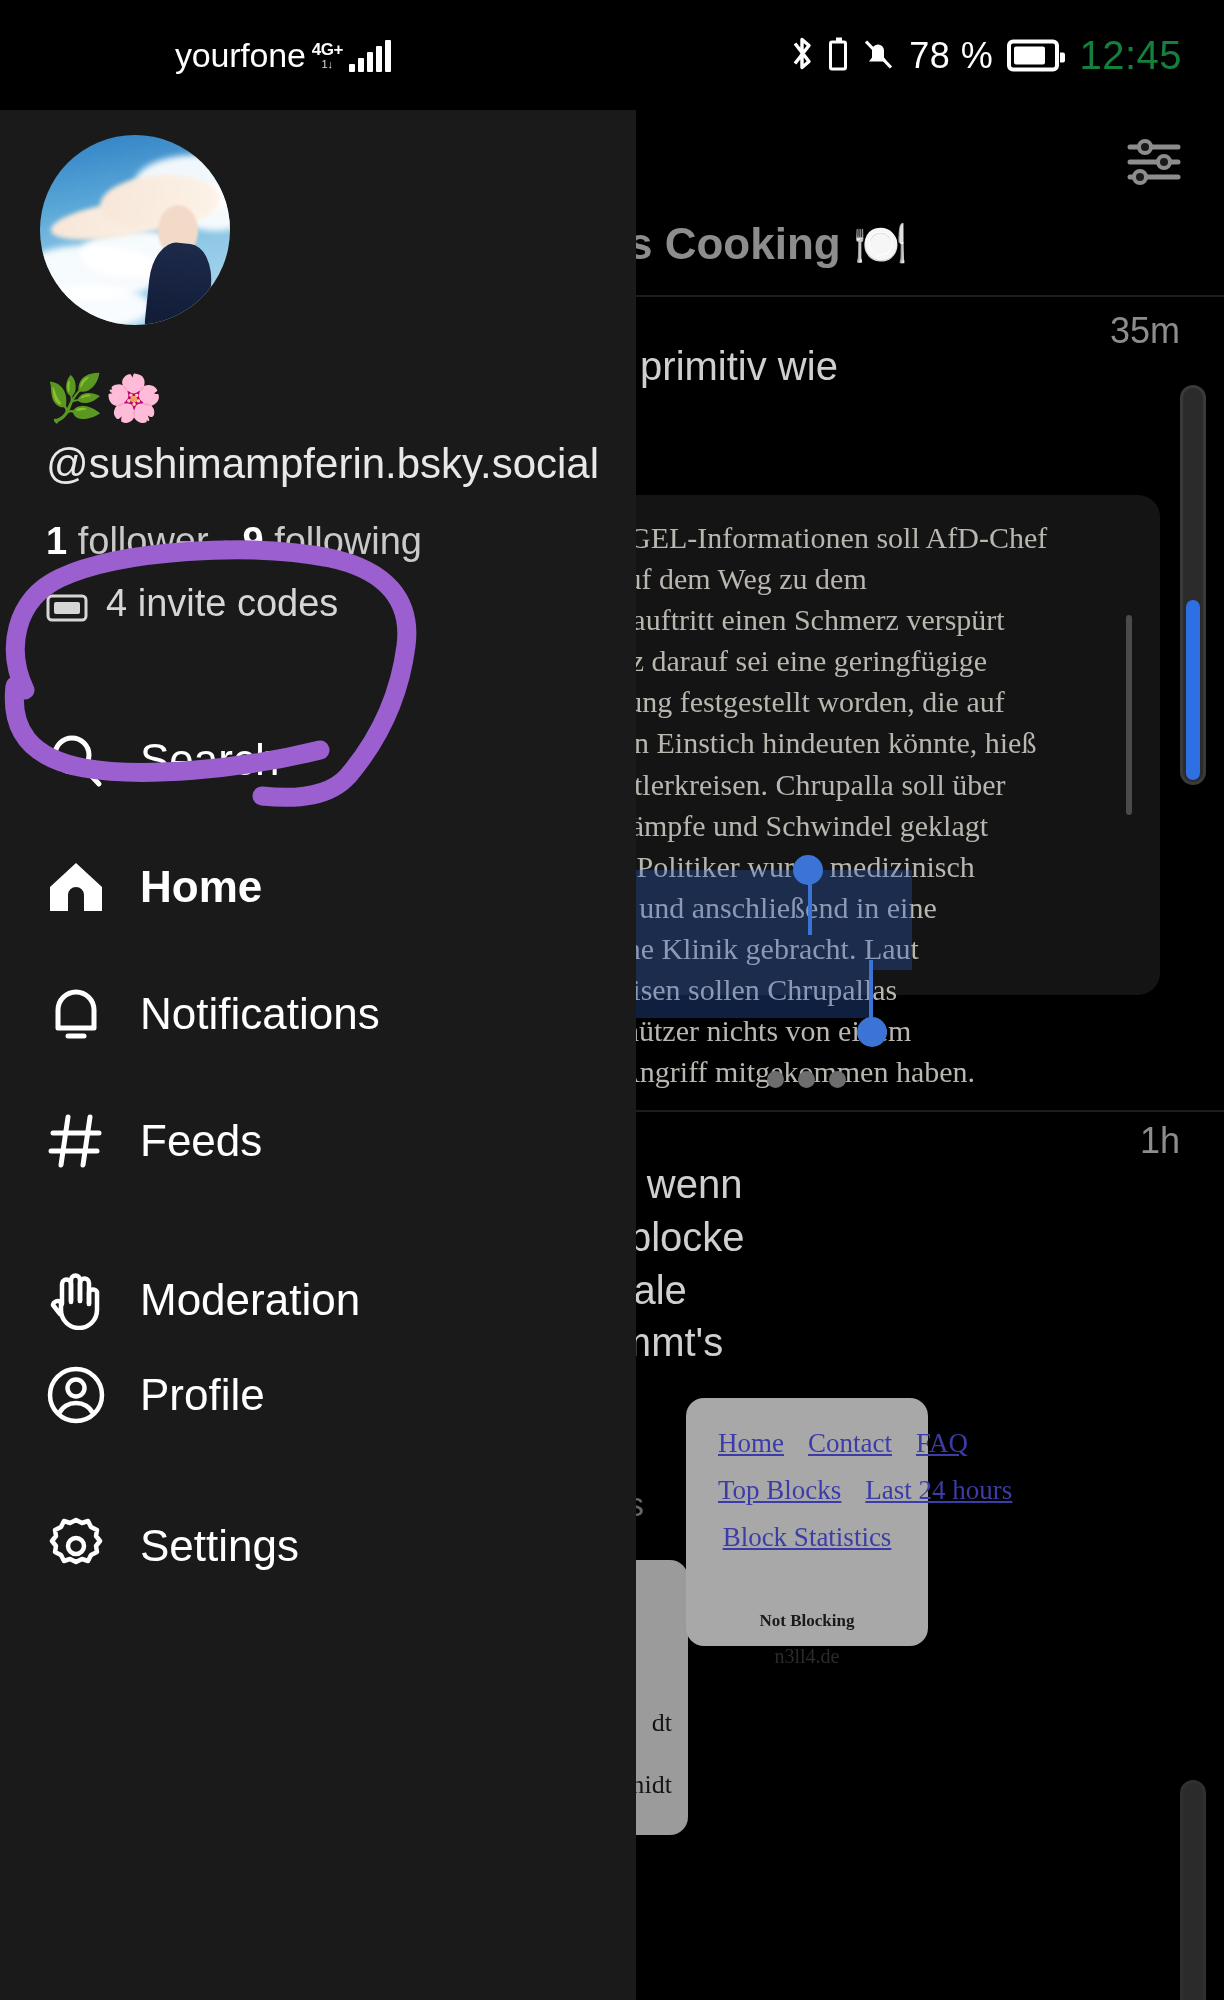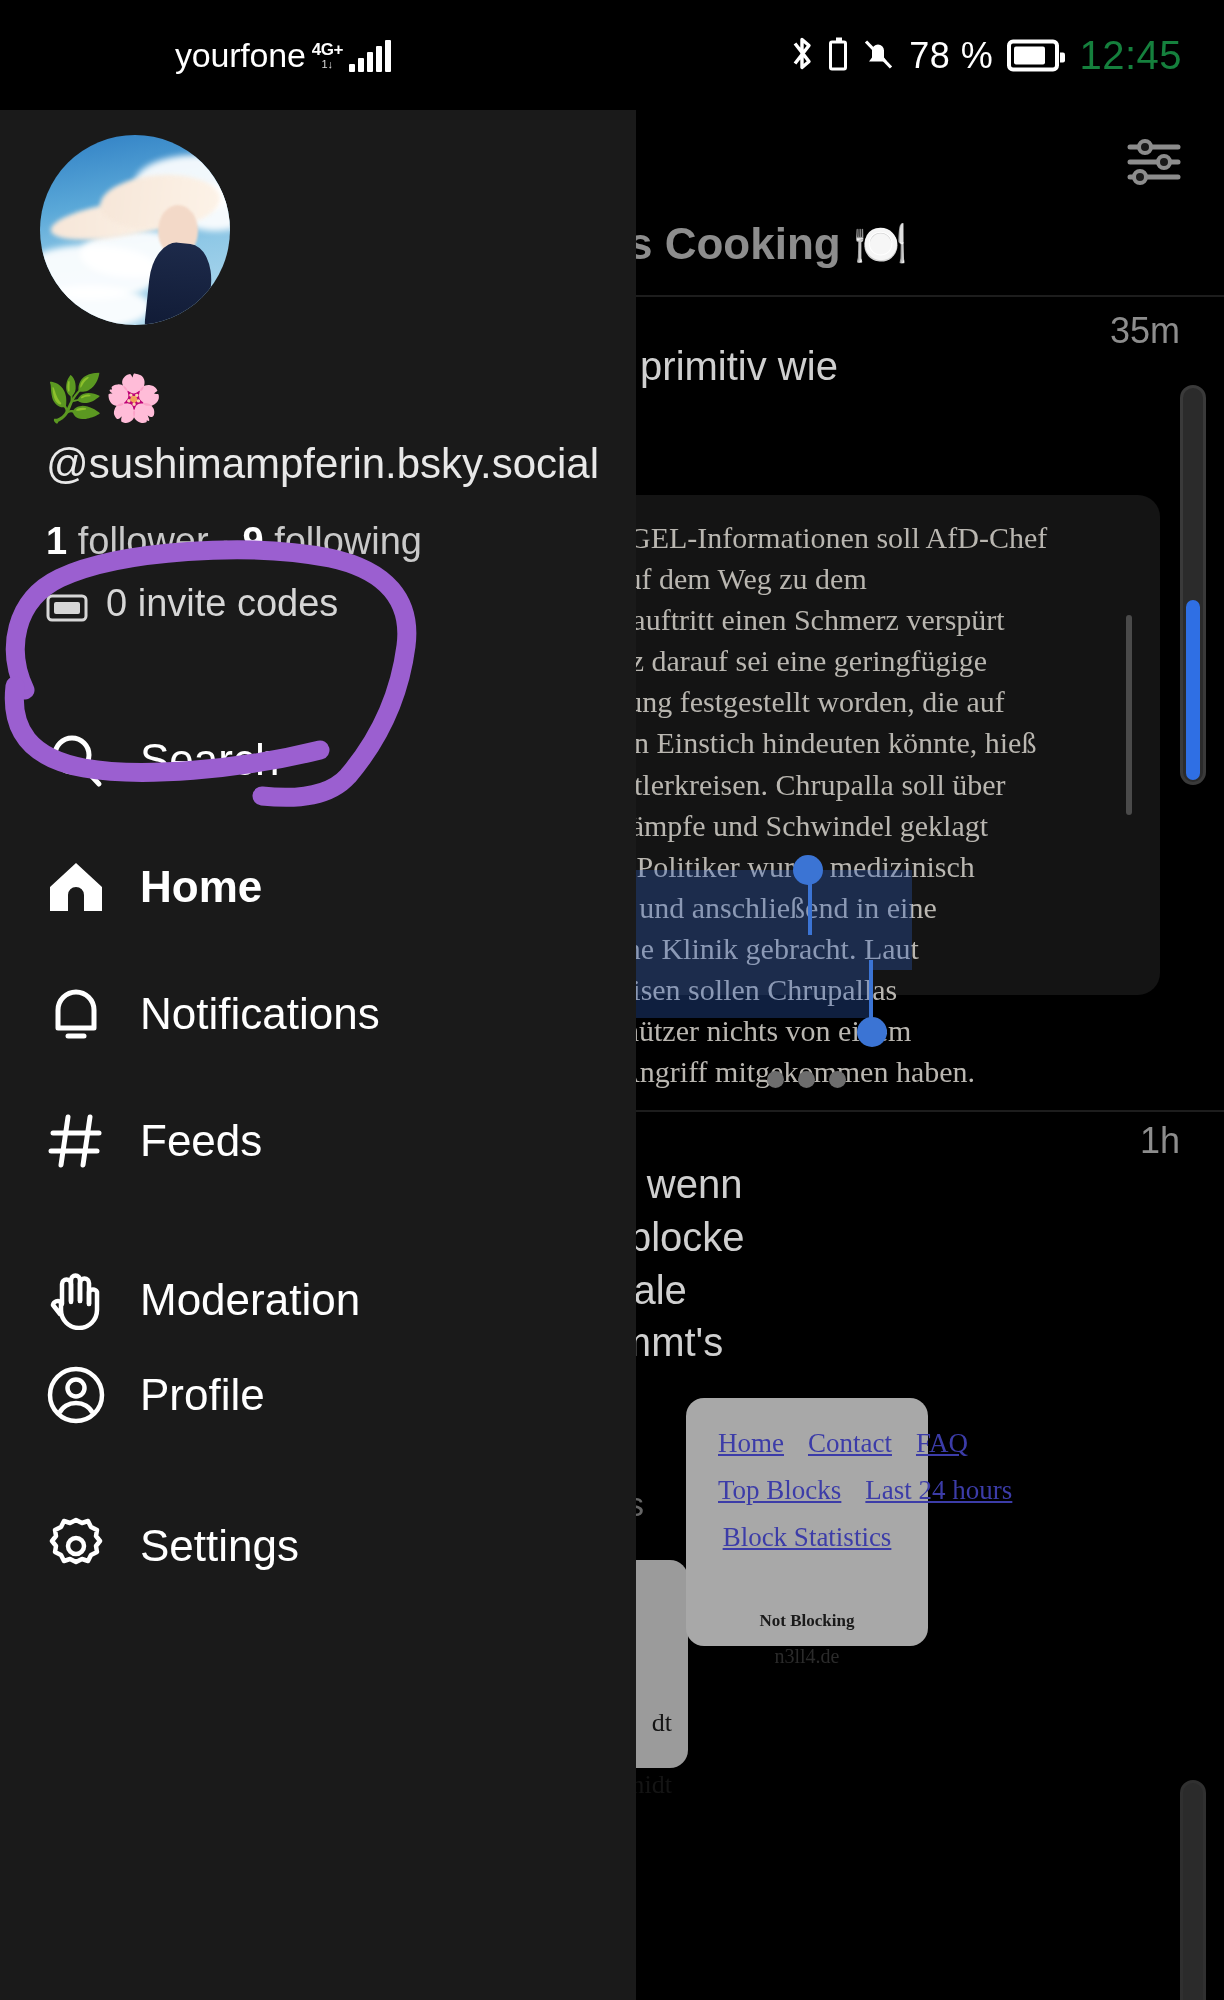--- a/index.html
+++ b/index.html
@@ -328,21 +328,21 @@
     <div class="post" style="top:1030px;height:860px;">
       <div class="post-time" style="top:-20px;">1h</div>
       <div class="post-text" style="top:18px;">ebrauch, wenn
 n selbst blocke
 r pauschale
 fach, stimmt's</div>
 
       <div class="handle-text" style="left:608px; top:277px;">n,</div>
       <div class="handle-text" style="left:608px; top:345px;">as</div>
 
-      <div class="side-card" style="left:608px; top:420px; width:80px; height:208px;">
+      <div class="side-card" style="left:608px; top:420px; width:80px; height:275px;">
         <div class="l" style="top:148px;">dt</div>
         <div class="l" style="top:210px;">midt</div>
       </div>
 
       <div class="link-card" style="left:686px; top:258px; width:242px; height:248px;">
         <div class="lrow">
           <a>Home</a><a>Contact</a><a>FAQ</a>
         </div>
         <div class="lrow">
           <a>Top Blocks</a><a>Last 24 hours</a>
@@ -423,21 +423,21 @@
       <span>following</span>
     </div>
 
     <div class="invites">
       <span class="ticket-icon">
         <svg viewBox="0 0 42 30" width="42" height="30">
           <rect x="2" y="3" width="38" height="24" rx="4" fill="none" stroke="#d6d6d6" stroke-width="3"></rect>
           <rect x="8" y="9" width="26" height="12" rx="2" fill="#d6d6d6"></rect>
         </svg>
       </span>
-      <span>0 invite codes</span>
+      <span>4 invite codes</span>
     </div>
 
     <svg id="scribble" viewBox="0 0 430 310">
       <g fill="none" stroke="#9b5fd0" stroke-width="19" stroke-linecap="round" stroke-linejoin="round">
         <path d="M25 190 C6 150, 14 100, 60 78 C120 50, 250 42, 330 58 C386 70, 412 100, 406 146
                  C400 192, 382 236, 348 276 C330 296, 300 300, 262 296"></path>
         <path d="M15 186 C10 230, 30 258, 84 268 C140 278, 240 270, 320 250"></path>
       </g>
     </svg>
 

